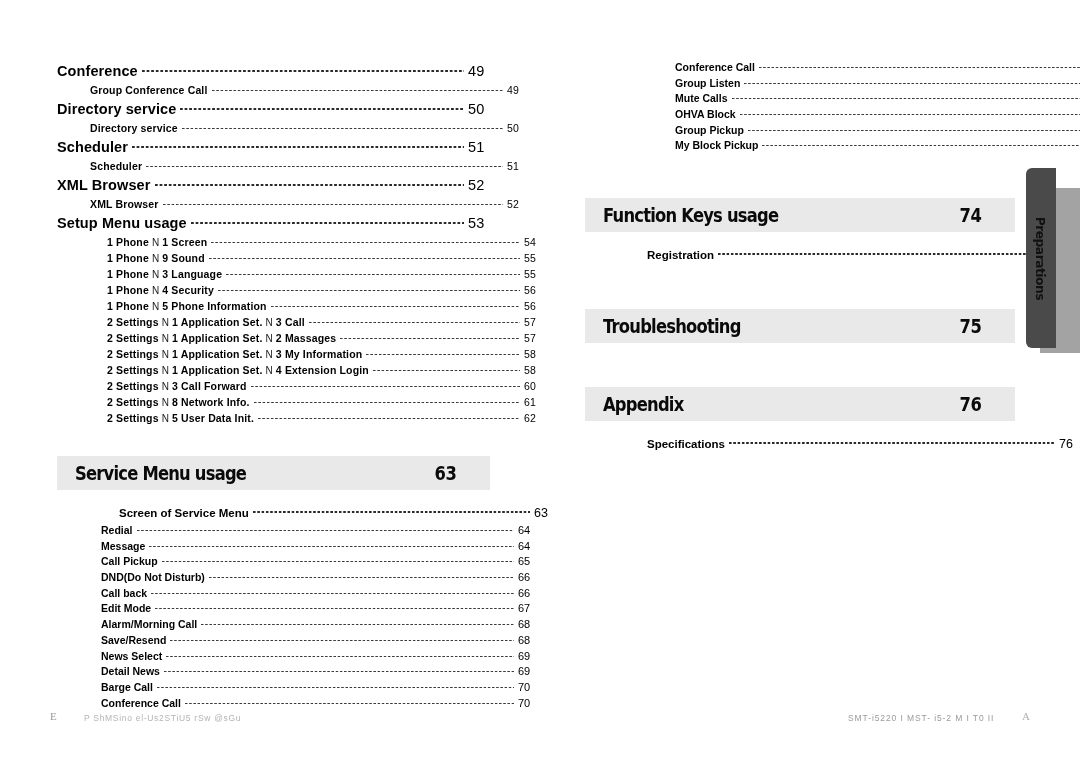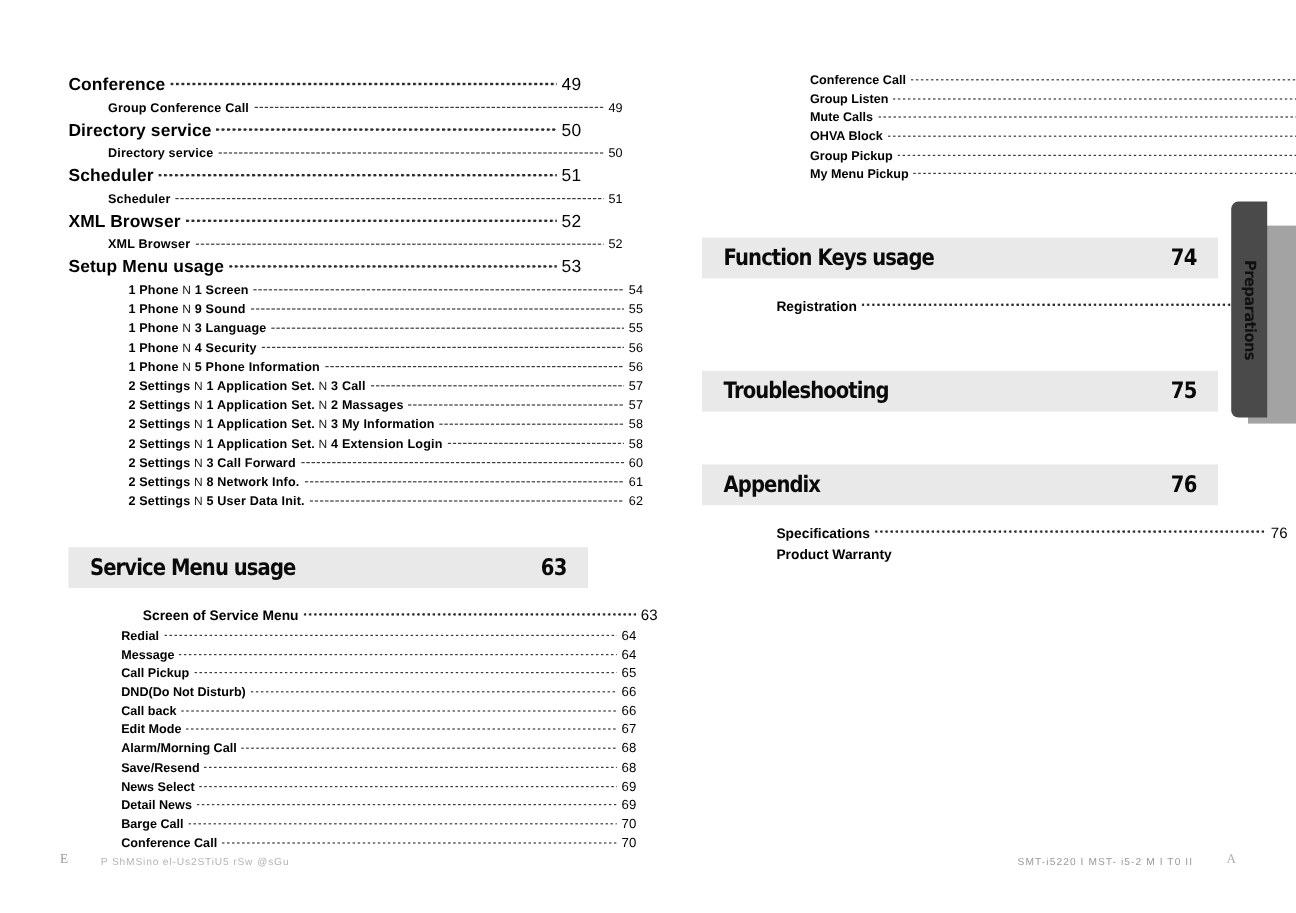--- a/index.html
+++ b/index.html
@@ -158,21 +158,21 @@
   .noleader .leader { background: none; }
   .noleader .page-no { visibility: hidden; }
 
   
   .section-bar {
     background: #e9e9e9;
     height: 34px;
     display: flex;
     align-items: center;
     justify-content: space-between;
-    padding: 0 18px 0 18px;
+    padding: 0 34px 0 18px;
     box-sizing: border-box;
   }
   .section-bar .sb-title {
     font-family: "DejaVu Sans", sans-serif;
     font-weight: bold;
     font-size: 19px;
     letter-spacing: -0.9px;
     transform: scaleX(0.86);
     transform-origin: left center;
     color: #0a0a0a;
@@ -485,21 +485,21 @@
         </div>
         <div class="entry lvl3" style="margin-left: 90px;">
           <span class="label">OHVA Block</span>
           <span class="leader"></span>
         </div>
         <div class="entry lvl3" style="margin-left: 90px;">
           <span class="label">Group Pickup</span>
           <span class="leader"></span>
         </div>
         <div class="entry lvl3" style="margin-left: 90px;">
-          <span class="label">My Menu Pickup</span>
+          <span class="label">My Block Pickup</span>
           <span class="leader"></span>
         </div>
       </div>
     <div id="right-sections">
         <div class="spacer-44" style="height: 44px;"></div>
         <div class="section-bar">
           <span class="sb-title">Function Keys usage</span>
           <span class="sb-page">74</span>
         </div>
         <div style="height: 14px;"></div>
@@ -517,25 +517,20 @@
         <div class="section-bar">
           <span class="sb-title">Appendix</span>
           <span class="sb-page">76</span>
         </div>
         <div style="height: 14px;"></div>
         <div class="entry lvl2b">
           <span class="label">Specifications</span>
           <span class="leader"></span>
           <span class="page-no">76</span>
         </div>
-        <div class="entry lvl2b noleader">
-          <span class="label">Product Warranty</span>
-          <span class="leader"></span>
-          <span class="page-no"></span>
-        </div>
       </div>
   </div>
 
   <div class="thumb-tab-wrap">
     <div class="thumb-tab-shadow"></div>
     <div class="thumb-tab">
       <span class="tab-label">Preparations</span>
     </div>
   </div>
 

